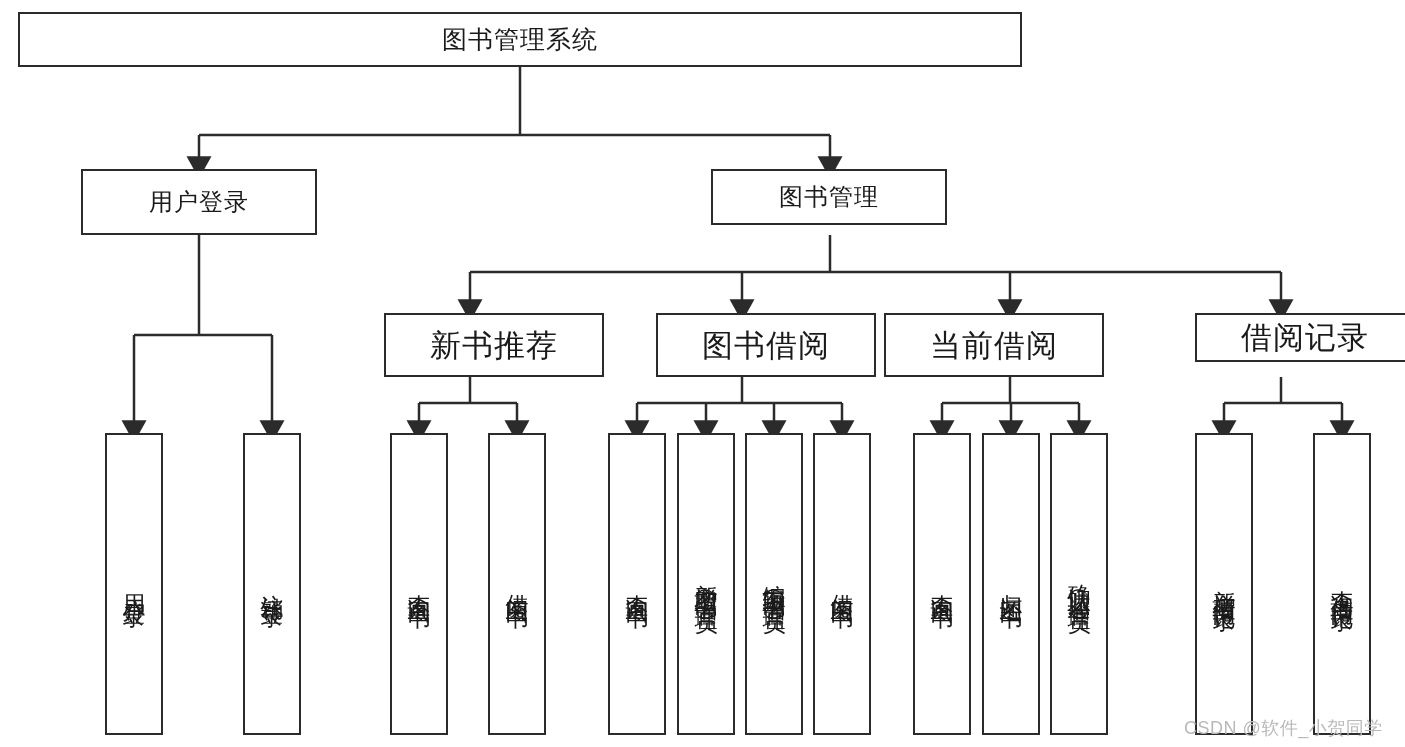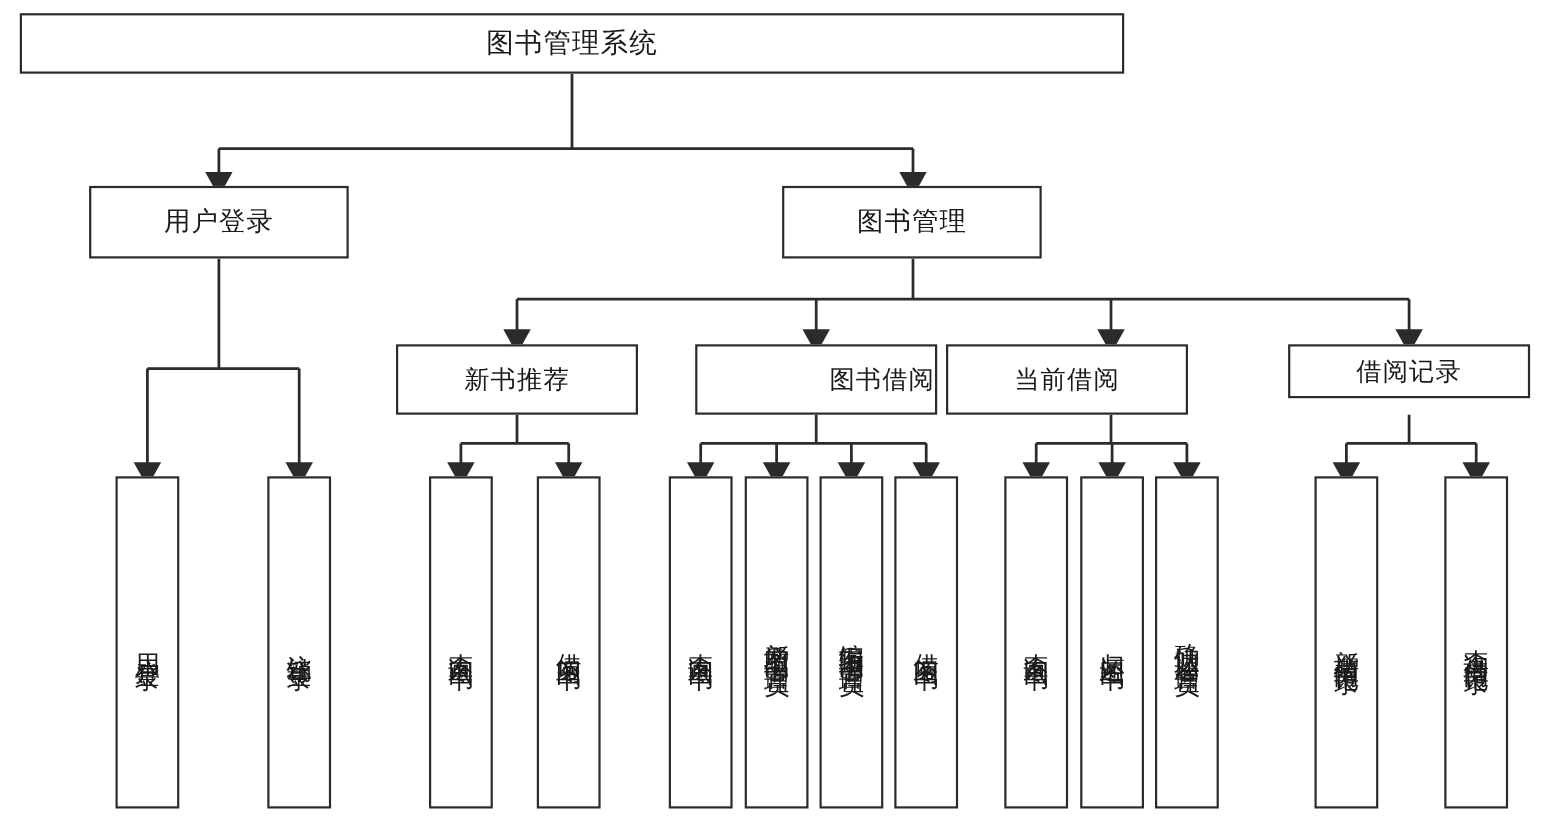--- a/index.html
+++ b/index.html
@@ -37,21 +37,22 @@
     color: #1a1a1a;
     z-index: 2;
   }
   .node.root {
     font-size: 25px;
   }
   .node.level2 {
     font-size: 24px;
   }
   .node.level3 {
-    font-size: 23px;
+    font-size: 31px;
+    margin-left: 24px;
   }
   .node.leaf {
     font-size: 23px;
     padding: 8px 0;
     align-items: center;
   }
   .vtext {
     writing-mode: vertical-rl;
     text-orientation: upright;
     letter-spacing: 4px;
@@ -130,28 +131,28 @@
     </g>
   </svg>
 
   <div class="node root" style="left:18px; top:12px; width:1004px; height:55px;">
     <span class="htext">图书管理系统</span>
   </div>
 
   <div class="node level2" style="left:81px; top:169px; width:236px; height:66px;">
     <span class="htext">用户登录</span>
   </div>
-  <div class="node level2" style="left:711px; top:169px; width:236px; height:66px;">
+  <div class="node level2" style="left:711px; top:169px; width:236px; height:56px;">
     <span class="htext">图书管理</span>
   </div>
 
   <div class="node level3" style="left:360px; top:313px; width:220px; height:64px;">
     <span class="htext">新书推荐</span>
   </div>
-  <div class="node level3" style="left:632px; top:313px; width:220px; height:64px;justify-content:flex-end;">
+  <div class="node level3" style="left:632px; top:313px; width:220px; height:64px;">
     <span class="htext">图书借阅</span>
   </div>
   <div class="node level3" style="left:860px; top:313px; width:220px; height:64px;">
     <span class="htext">当前借阅</span>
   </div>
   <div class="node level3" style="left:1171px; top:313px; width:220px; height:49px;">
     <span class="htext">借阅记录</span>
   </div>
 
   <div class="node leaf" style="left:105px; top:433px; width:58px; height:302px;">
@@ -191,14 +192,15 @@
     <span class="vtext">确认归还（管理员）</span>
   </div>
 
   <div class="node leaf" style="left:1195px; top:433px; width:58px; height:302px;">
     <span class="vtext">新增借阅记录</span>
   </div>
   <div class="node leaf" style="left:1313px; top:433px; width:58px; height:302px;">
     <span class="vtext">查询借阅记录</span>
   </div>
 
+  <div class="watermark">CSDN @软件_小贺同学</div>
 
 </div>
 
 </body></html>

